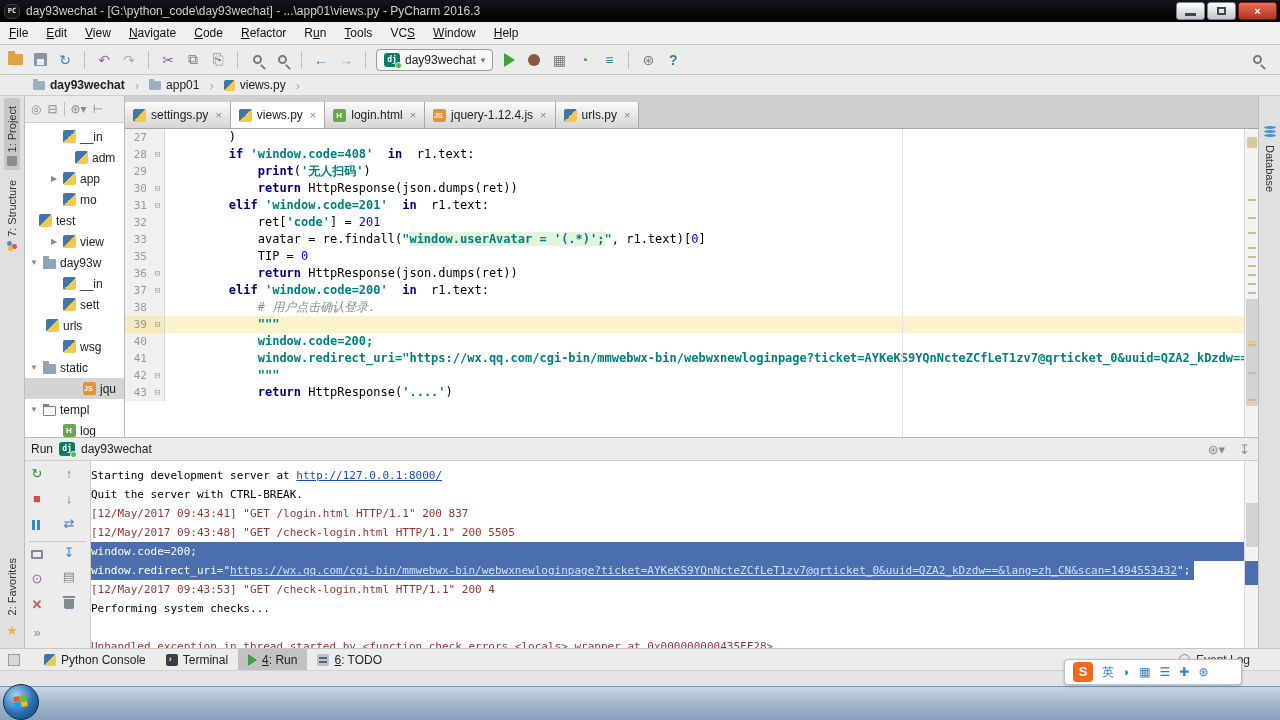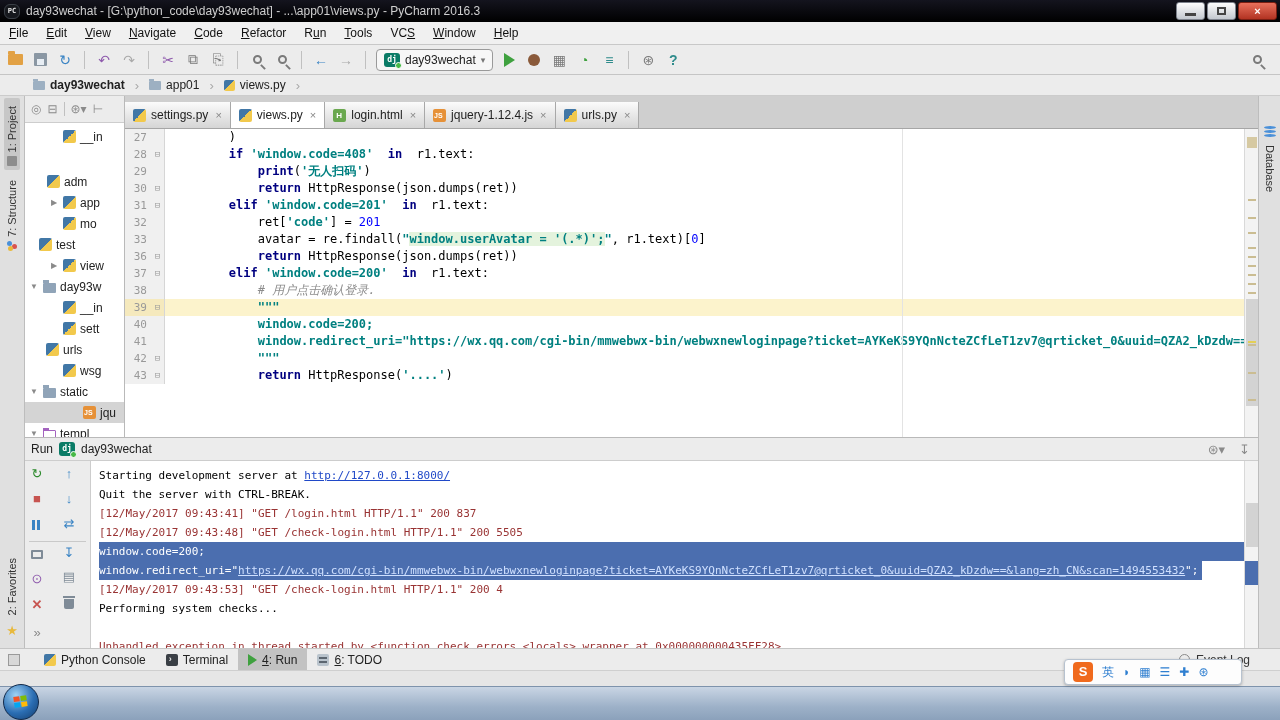--- a/index.html
+++ b/index.html
@@ -114,21 +114,21 @@
   .rp-head .right { margin-left:auto; display:flex; gap:14px; color:#8a8a8a; font-size:13px; }
   .rp-body { flex:1; display:flex; min-height:0; }
   .rp-gutter { width:66px; background:#ececec; border-right:1px solid #cdcdcd; position:relative; font-size:13px; }
   .gico { position:absolute; width:20px; text-align:center; }
   .gsep { position:absolute; left:4px; right:4px; top:80px; height:1px; background:#c9c9c9; }
   .pausebars { display:inline-flex; gap:2px; }
   .pausebars i { width:3px; height:10px; background:#3a84c4; }
   .ic-monitor { display:inline-block; width:12px; height:9px; border:2px solid #7f8b97; border-radius:1px; }
   .ic-trash { display:inline-block; width:10px; height:10px; background:#7f8b97; border-radius:0 0 2px 2px; position:relative; }
   .ic-trash::before { content:""; position:absolute; top:-3px; left:-1px; width:12px; height:2px; background:#7f8b97; }
-  .console { flex:1; position:relative; overflow:hidden; background:#fff; font:11px/19px "DejaVu Sans Mono",monospace; padding:5px 0 0 8px; }
+  .console { flex:1; position:relative; overflow:hidden; background:#fff; font:11px/19px "DejaVu Sans Mono",monospace; padding:5px 0 0 0; }
   .cline { height:19px; white-space:pre; }
   .cline.sel { background:#4b6eaf; color:#fff; width:fit-content; padding-right:4px; }
   .cline.sel-full { background:#4b6eaf; color:#fff; width:100%; }
   .cl-pl { }
   .cl-red { color:#993333; }
   .cl-lnk { color:#2049c8; text-decoration:underline; }
   .cline.sel .cl-lnk, .cline.sel-full .cl-lnk { color:#cfe0ff; }
   .cline.sel .cl-pl, .cline.sel-full .cl-pl { color:#fff; }
   .rp-scroll { width:14px; background:#f3f3f3; border-left:1px solid #d9d9d9; position:relative; }
   .rp-thumb { position:absolute; left:1px; top:42px; width:12px; height:44px; background:rgba(0,0,0,0.13); }
@@ -293,21 +293,21 @@
             <span style="width:1px;height:14px;background:#c0c0c0;"></span>
             <span>⊛▾</span>
             <span>⊢</span>
           </div>
           <div class="ptree">
               <div class="trow" style="padding-left: 24px;">
                 <span class="tarrow"></span>
                 <span class="fi fi-py"></span>
                 <span>__in</span>
               </div>
-              <div class="trow" style="padding-left: 8px; margin-top: 24px;">
+              <div class="trow" style="padding-left: 36px;">
                 <span class="tarrow"></span>
                 <span class="fi fi-py"></span>
                 <span>adm</span>
               </div>
               <div class="trow" style="padding-left: 24px;">
                 <span class="tarrow">▶</span>
                 <span class="fi fi-py"></span>
                 <span>app</span>
               </div>
               <div class="trow" style="padding-left: 24px;">
@@ -405,20 +405,21 @@
             <div class="editor">
               <div class="margin-guide"></div>
               <div>
                   <div class="code-line"><span class="ln">27</span><span class="fold"></span><span class="code-text"><span class="tk-pl">        )</span></span></div>
                   <div class="code-line"><span class="ln">28</span><span class="fold">⊟</span><span class="code-text"><span class="tk-pl">        </span><span class="tk-kw">if</span><span class="tk-pl"> </span><span class="tk-str">'window.code=408'</span><span class="tk-pl">  </span><span class="tk-kw">in</span><span class="tk-pl">  r1.text:</span></span></div>
                   <div class="code-line"><span class="ln">29</span><span class="fold"></span><span class="code-text"><span class="tk-pl">            </span><span class="tk-kw">print</span><span class="tk-pl">(</span><span class="tk-str">'无人扫码'</span><span class="tk-pl">)</span></span></div>
                   <div class="code-line"><span class="ln">30</span><span class="fold">⊟</span><span class="code-text"><span class="tk-pl">            </span><span class="tk-kw">return</span><span class="tk-pl"> HttpResponse(json.dumps(ret))</span></span></div>
                   <div class="code-line"><span class="ln">31</span><span class="fold">⊟</span><span class="code-text"><span class="tk-pl">        </span><span class="tk-kw">elif</span><span class="tk-pl"> </span><span class="tk-str">'window.code=201'</span><span class="tk-pl">  </span><span class="tk-kw">in</span><span class="tk-pl">  r1.text:</span></span></div>
                   <div class="code-line"><span class="ln">32</span><span class="fold"></span><span class="code-text"><span class="tk-pl">            ret[</span><span class="tk-str">'code'</span><span class="tk-pl">] = </span><span class="tk-num">201</span></span></div>
                   <div class="code-line"><span class="ln">33</span><span class="fold"></span><span class="code-text"><span class="tk-pl">            avatar = re.findall(</span><span class="tk-str">"</span><span class="tk-rx">window.userAvatar = '(.*)';</span><span class="tk-str">"</span><span class="tk-pl">, r1.text)[</span><span class="tk-num">0</span><span class="tk-pl">]</span></span></div>
+                  <div class="code-line"><span class="ln">35</span><span class="fold"></span><span class="code-text"><span class="tk-pl">            TIP = </span><span class="tk-num">0</span></span></div>
                   <div class="code-line"><span class="ln">36</span><span class="fold">⊟</span><span class="code-text"><span class="tk-pl">            </span><span class="tk-kw">return</span><span class="tk-pl"> HttpResponse(json.dumps(ret))</span></span></div>
                   <div class="code-line"><span class="ln">37</span><span class="fold">⊟</span><span class="code-text"><span class="tk-pl">        </span><span class="tk-kw">elif</span><span class="tk-pl"> </span><span class="tk-str">'window.code=200'</span><span class="tk-pl">  </span><span class="tk-kw">in</span><span class="tk-pl">  r1.text:</span></span></div>
                   <div class="code-line"><span class="ln">38</span><span class="fold"></span><span class="code-text"><span class="tk-pl">            </span><span class="tk-com"># 用户点击确认登录.</span></span></div>
                   <div class="code-line current"><span class="ln">39</span><span class="fold">⊟</span><span class="code-text"><span class="tk-pl">            </span><span class="tk-str">"""</span></span></div>
                   <div class="code-line"><span class="ln">40</span><span class="fold"></span><span class="code-text"><span class="tk-pl">            </span><span class="tk-str">window.code=200;</span></span></div>
                   <div class="code-line"><span class="ln">41</span><span class="fold"></span><span class="code-text"><span class="tk-pl">            </span><span class="tk-str">window.redirect_uri="https://wx.qq.com/cgi-bin/mmwebwx-bin/webwxnewloginpage?ticket=AYKeKS9YQnNcteZCfLeT1zv7@qrticket_0&amp;uuid=QZA2_kDzdw==&amp;lang=zh_CN&amp;scan=1494553432";</span></span></div>
                   <div class="code-line"><span class="ln">42</span><span class="fold">⊟</span><span class="code-text"><span class="tk-pl">            </span><span class="tk-str">"""</span></span></div>
                   <div class="code-line"><span class="ln">43</span><span class="fold">⊟</span><span class="code-text"><span class="tk-pl">            </span><span class="tk-kw">return</span><span class="tk-pl"> HttpResponse(</span><span class="tk-str">'....'</span><span class="tk-pl">)</span></span></div>
                 </div>
             </div>

